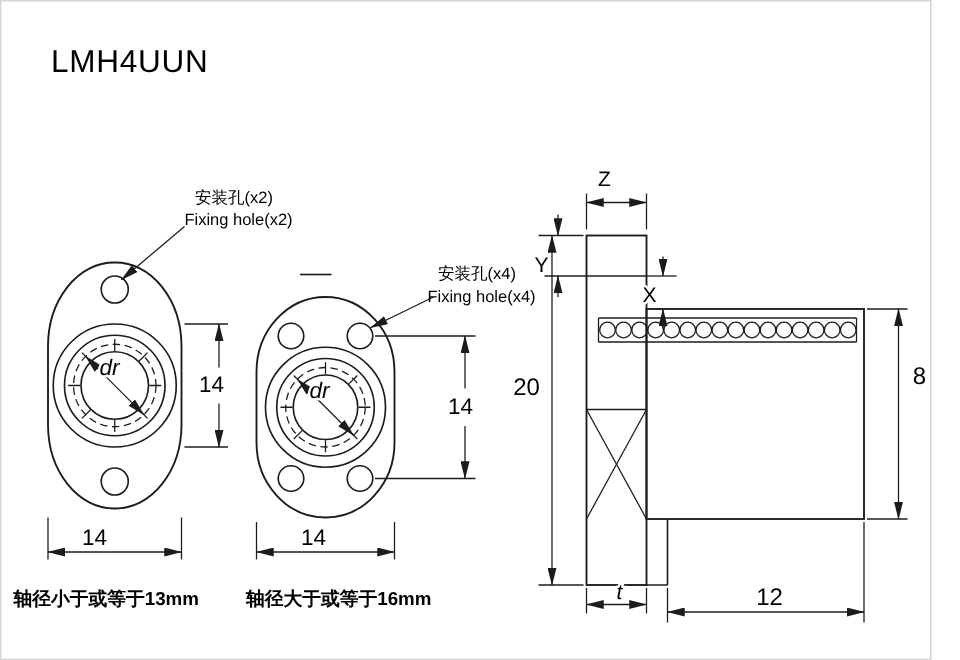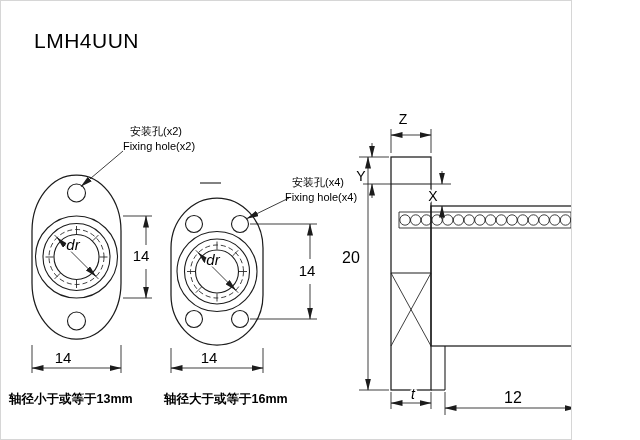--- a/index.html
+++ b/index.html
@@ -1,16 +1,16 @@
 <!DOCTYPE html>
 <html><head>
 <meta charset="utf-8">
 <style>
   html,body{margin:0;padding:0;background:#fff;}
-  .canvas{position:relative;width:572px;height:440px;background:#fff;border:1px solid #d6d6d6;box-sizing:border-box;overflow:hidden;}
+  .canvas{position:relative;width:621px;height:440px;background:#fff;border:1px solid #d6d6d6;box-sizing:border-box;overflow:hidden;}
   svg{display:block;}
   .ol{fill:none;stroke:#1c1c1c;stroke-width:1.25;}
   .ol2{fill:none;stroke:#1c1c1c;stroke-width:1.1;}
   .th{fill:none;stroke:#1c1c1c;stroke-width:0.85;}
   .dash{stroke-dasharray:5 3;}
   text{fill:#000;font-family:"Liberation Sans","DejaVu Sans",sans-serif;}
   .dim{font-size:15px;paint-order:stroke;stroke:#fff;stroke-width:3px;}
   .big{font-size:16px;}
   .sm{font-size:14px;}
   .lbl{font-size:11px;}

